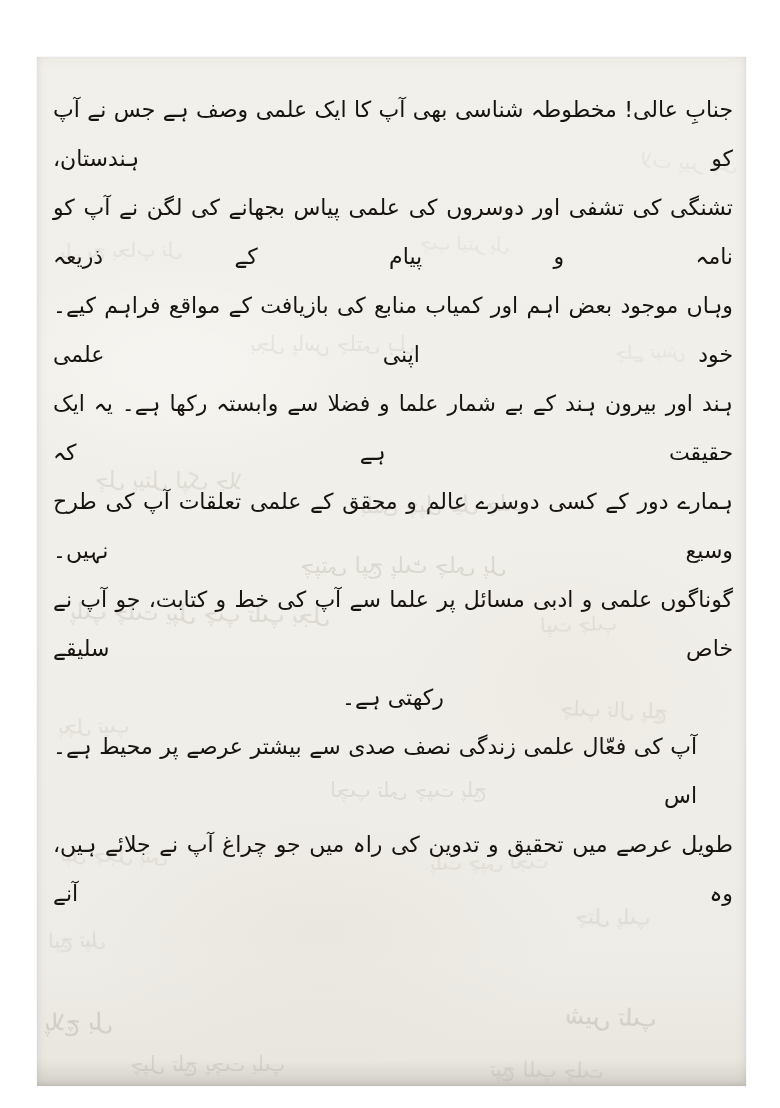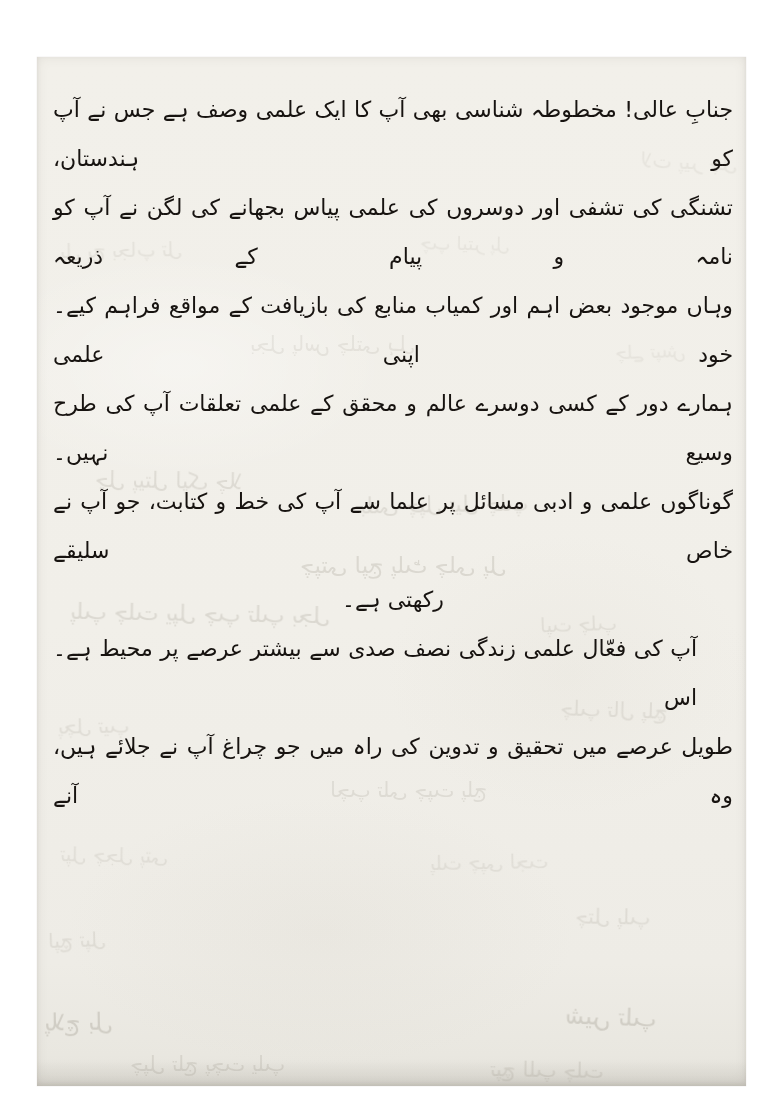--- a/index.html
+++ b/index.html
@@ -66,20 +66,21 @@
 </head>
 <body>
 
 <div class="stage">
   <div class="paper">
     <div class="textblock" id="textblock">
 
     <div class="line fill">جنابِ عالی! مخطوطہ شناسی بھی آپ کا ایک علمی وصف ہے جس نے آپ کو ہندستان،</div>
         <div class="line fill">تشنگی کی تشفی اور دوسروں کی علمی پیاس بجھانے کی لگن نے آپ کو نامہ و پیام کے ذریعہ</div>
         <div class="line fill">وہاں موجود بعض اہم اور کمیاب منابع کی بازیافت کے مواقع فراہم کیے۔ خود اپنی علمی</div>
+        <div class="line fill">ہند اور بیرون ہند کے بے شمار علما و فضلا سے وابستہ رکھا ہے۔ یہ ایک حقیقت ہے کہ</div>
         <div class="line fill">ہمارے دور کے کسی دوسرے عالم و محقق کے علمی تعلقات آپ کی طرح وسیع نہیں۔</div>
         <div class="line fill">گوناگوں علمی و ادبی مسائل پر علما سے آپ کی خط و کتابت، جو آپ نے خاص سلیقے</div>
         <div class="line">رکھتی ہے۔</div>
         <div class="line fill" style="padding-right: 36px;">آپ کی فعّال علمی زندگی نصف صدی سے بیشتر عرصے پر محیط ہے۔ اس</div>
         <div class="line fill">طویل عرصے میں تحقیق و تدوین کی راہ میں جو چراغ آپ نے جلائے ہیں، وہ آنے</div>
       </div>
   </div>
   <div class="ghost-layer" id="ghost-layer">
 
   <div class="ghost" style="left: 640px; top: 150px; font-size: 21px; opacity: 0.1; transform: scaleX(-1) rotate(-2deg); color: rgb(139, 133, 120);">لات پیر چل</div>

